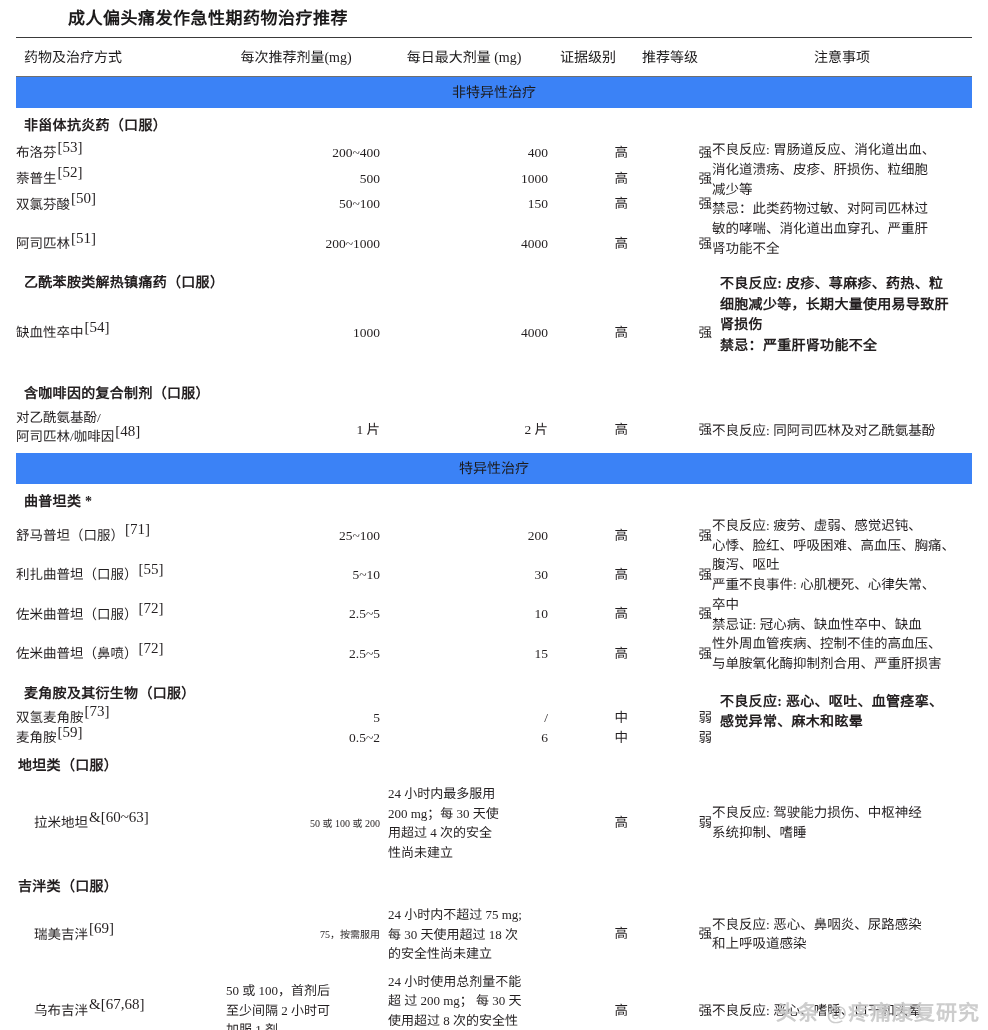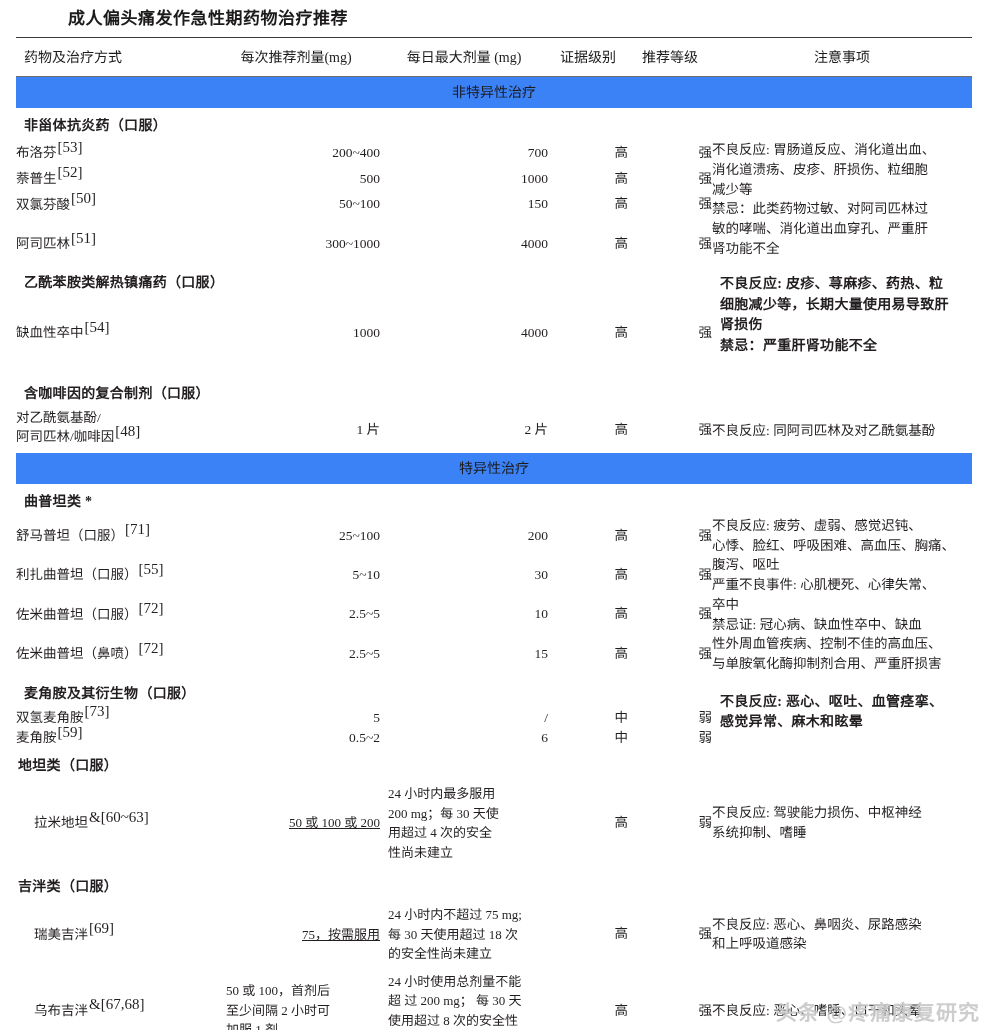--- a/index.html
+++ b/index.html
@@ -88,21 +88,21 @@
   }
 
   
   td.drug {
     padding-left: 30px;
     text-align: left;
     font-size: 13.5px;
     line-height: 1.45;
   }
   td.ctr { text-align: right; font-size: 13.5px; }
-  td.ctr.small { font-size: 13px; text-decoration: underline; }
+  td.ctr.small { font-size: 10px; }
   td.note {
     text-align: left;
     padding-left: 12px;
     padding-right: 4px;
     font-size: 13.5px;
     line-height: 1.46;
   }
   td.pad-v { padding-top: 5px; padding-bottom: 5px; margin-left: 15px; }
 
   sup.ref {
@@ -158,21 +158,21 @@
         <td colspan="6">非特异性治疗</td>
       </tr>
 
       <tr class="group">
         <td colspan="6">非甾体抗炎药（口服）</td>
       </tr>
 
       <tr>
         <td class="drug"><span>布洛芬</span><sup class="ref">[53]</sup></td>
         <td class="ctr">200~400</td>
-        <td class="ctr">700</td>
+        <td class="ctr">400</td>
         <td class="ctr">高</td>
         <td class="ctr">强</td>
         <td class="note blockcell" rowspan="4">不良反应: 胃肠道反应、消化道出血、
 消化道溃疡、皮疹、肝损伤、粒细胞
 减少等
 禁忌：此类药物过敏、对阿司匹林过
 敏的哮喘、消化道出血穿孔、严重肝
 肾功能不全</td>
       </tr>
 
@@ -187,21 +187,21 @@
       <tr>
         <td class="drug"><span>双氯芬酸</span><sup class="ref">[50]</sup></td>
         <td class="ctr">50~100</td>
         <td class="ctr">150</td>
         <td class="ctr">高</td>
         <td class="ctr">强</td>
       </tr>
 
       <tr>
         <td class="drug pad-v" style="padding-top:12px"><span>阿司匹林</span><sup class="ref">[51]</sup></td>
-        <td class="ctr" style="padding-top:12px">300~1000</td>
+        <td class="ctr" style="padding-top:12px">200~1000</td>
         <td class="ctr" style="padding-top:12px">4000</td>
         <td class="ctr" style="padding-top:12px">高</td>
         <td class="ctr" style="padding-top:12px">强</td>
       </tr>
 
       <tr class="group">
         <td colspan="5" style="padding-top:14px">乙酰苯胺类解热镇痛药（口服）</td>
         <td class="note blockcell" rowspan="2">不良反应: 皮疹、荨麻疹、药热、粒
 细胞减少等，长期大量使用易导致肝
 肾损伤

